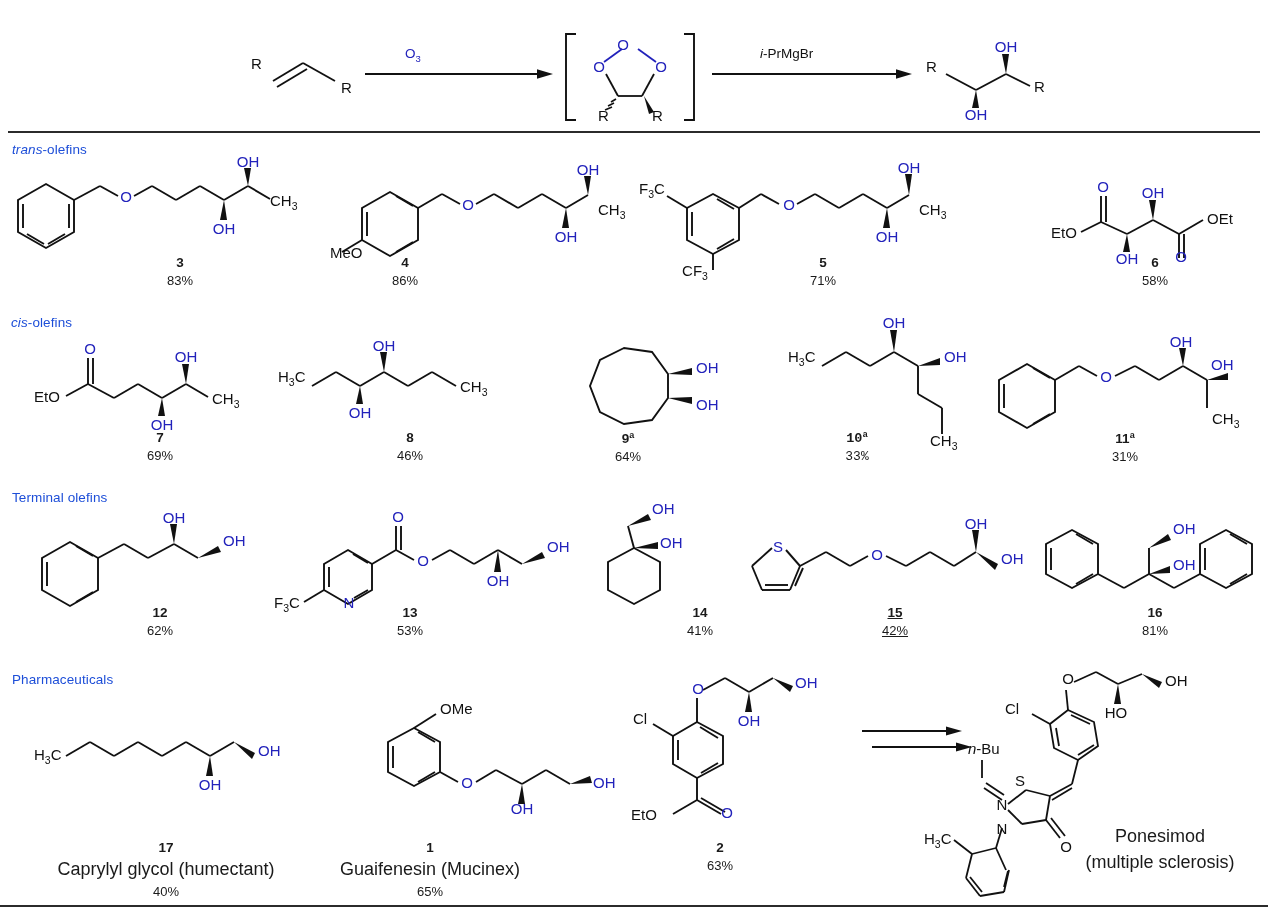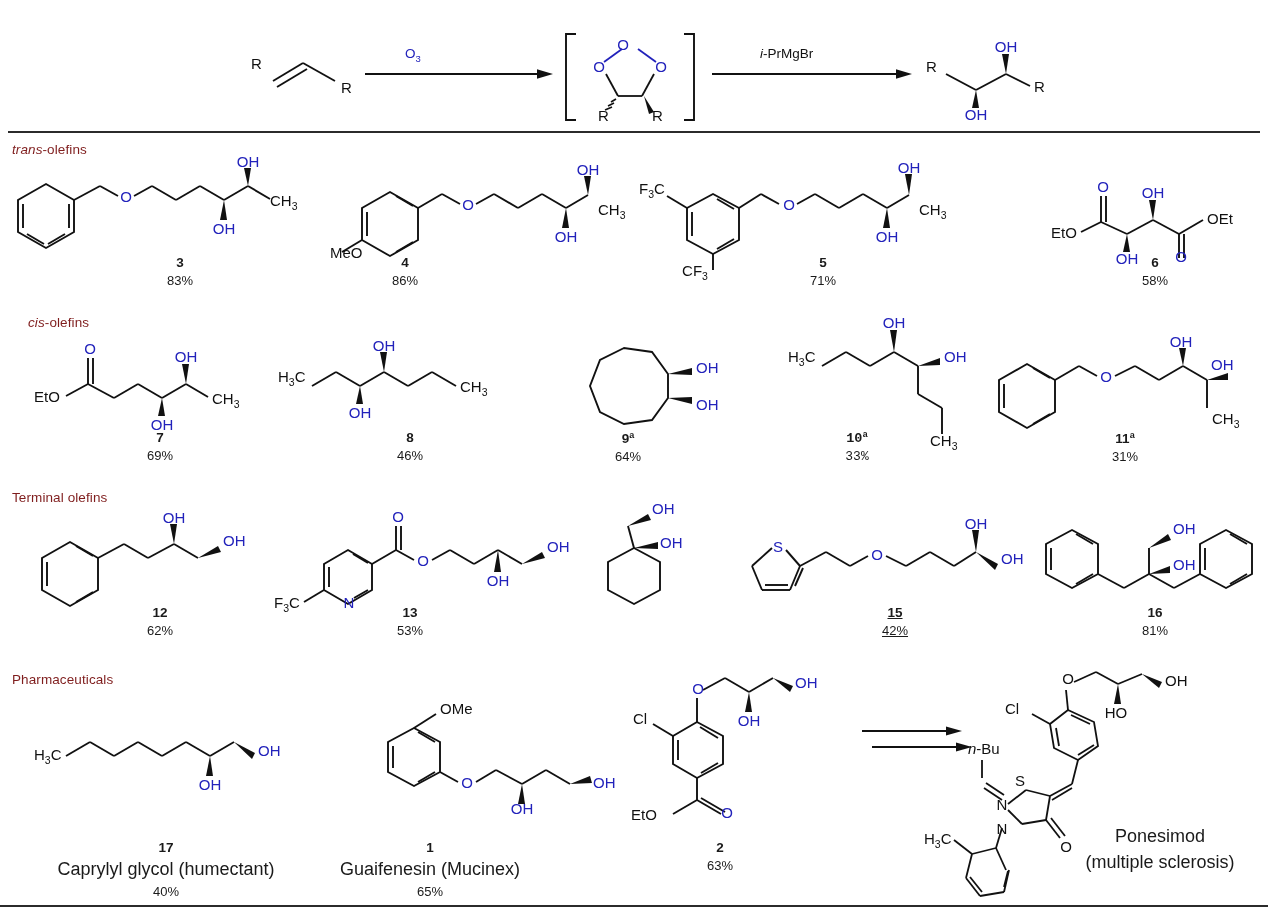--- a/index.html
+++ b/index.html
@@ -1,21 +1,21 @@
 <!DOCTYPE html>
 <html><head>
 <meta charset="utf-8">
 <style>
   html,body{margin:0;padding:0;background:#fff;}
   body{width:1268px;height:911px;font-family:"Liberation Sans",sans-serif;color:#1a1a1a;overflow:hidden;}
   .page{position:relative;width:1268px;height:911px;background:#ffffff;}
   .rule{position:absolute;background:#2b2b2b;}
   .rule.top{left:8px;right:8px;width:1252px;height:1.6px;}
   .rule.bottom{left:0px;width:1268px;height:2.2px;}
-  .sec-label{position:absolute;font-size:13.5px;color:#7f1d1d;letter-spacing:.1px;white-space:nowrap;}
+  .sec-label{position:absolute;font-size:13.5px;color:#1d4ed8;letter-spacing:.1px;white-space:nowrap;}
   .sec-label i{font-style:italic;}
   .cap{position:absolute;text-align:center;width:200px;font-size:13px;line-height:1.42;color:#1a1a1a;}
   .cap .num{font-weight:bold;font-size:13.5px;}
   .cap .num sup{font-weight:bold;font-size:9px;}
   .cap .yield{display:block;}
   .cap .name{display:block;font-size:18px;}
   svg{display:block;overflow:visible;}
   .struct{position:absolute;}
   text{font-family:"Liberation Sans",sans-serif;}
   .lbl{font-size:15px;fill:#2222bb;}
@@ -237,21 +237,21 @@
       <text class="lbl" x="98" y="28" text-anchor="middle">OH</text>
       <path d="M72,64 L68,82 L75,82 Z" fill="#111"></path>
       <text class="lbl" x="72" y="94" text-anchor="middle">OH</text>
     </svg>
   </div>
   <div class="cap" style="left:1055px;top:253px;">
     <span class="num"><span>6</span></span>
     <span class="yield">58%</span>
   </div>
 
-  <div class="sec-label" style="left:28px;top:315px;">
+  <div class="sec-label" style="left:11px;top:315px;">
     <i>cis</i><span>-olefins</span>
   </div>
 
   <div class="struct" style="left:22px;top:338px;">
     <svg width="220" height="100" viewBox="0 0 220 100">
       <g stroke="#111" stroke-width="1.9" fill="none">
         <path d="M66,46 L66,20"></path>
         <path d="M71,46 L71,20"></path>
         <path d="M66,46 L44,58"></path>
         <path d="M66,46 L92,60"></path>
@@ -431,20 +431,24 @@
     <svg width="130" height="110" viewBox="0 0 130 110">
       <g stroke="#111" stroke-width="1.9" fill="none">
         <path d="M32,46 L6,60 L6,88 L32,102 L58,88 L58,60 Z"></path>
         <path d="M32,46 L26,24"></path>
       </g>
       <path d="M26,24 L46,12 L49,18 Z" fill="#111"></path>
       <text class="lbl" x="50" y="12">OH</text>
       <path d="M32,46 L56,40 L56,47 Z" fill="#111"></path>
       <text class="lbl" x="58" y="46">OH</text>
     </svg>
+  </div>
+  <div class="cap" style="left:600px;top:603px;">
+    <span class="num"><span>14</span></span>
+    <span class="yield">41%</span>
   </div>
 
   <div class="struct" style="left:740px;top:510px;">
     <svg width="280" height="110" viewBox="0 0 280 110">
       <g stroke="#111" stroke-width="1.9" fill="none">
 
         <path d="M32,38 L12,56"></path>
         <path d="M12,56 L22,80"></path>
         <path d="M26,78 L33,61" opacity="0"></path>
         <path d="M22,80 L50,80"></path>

